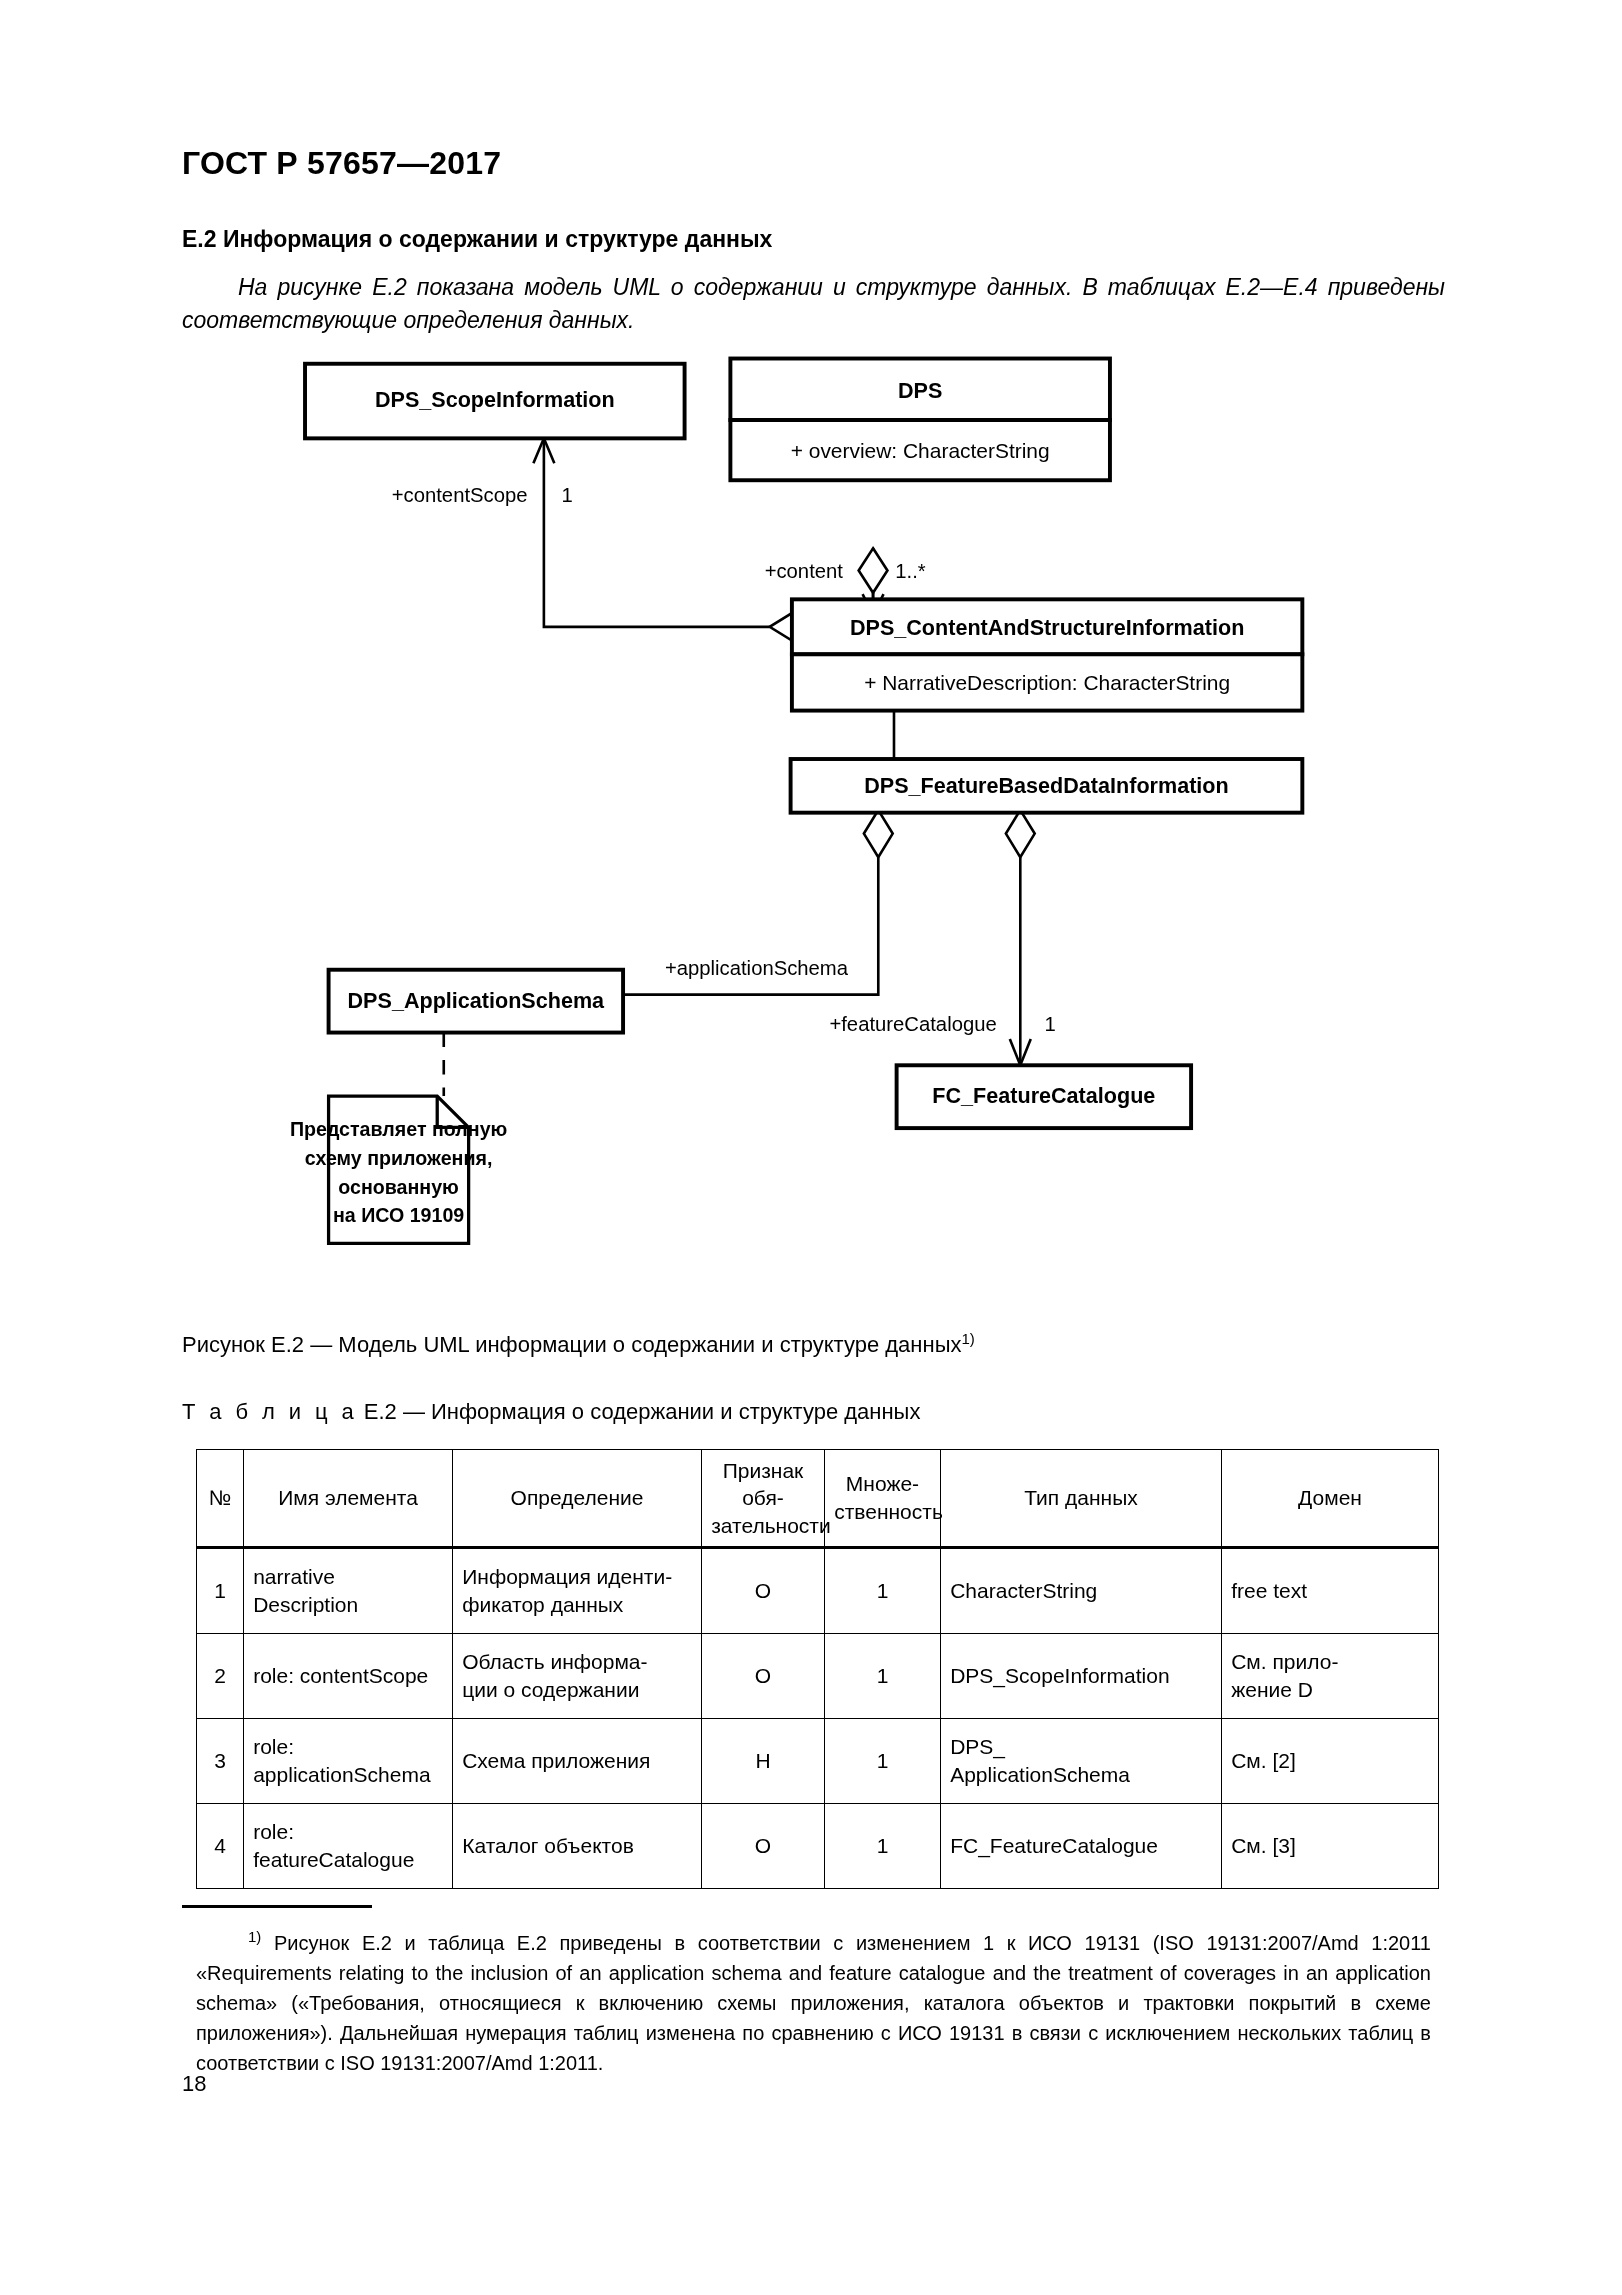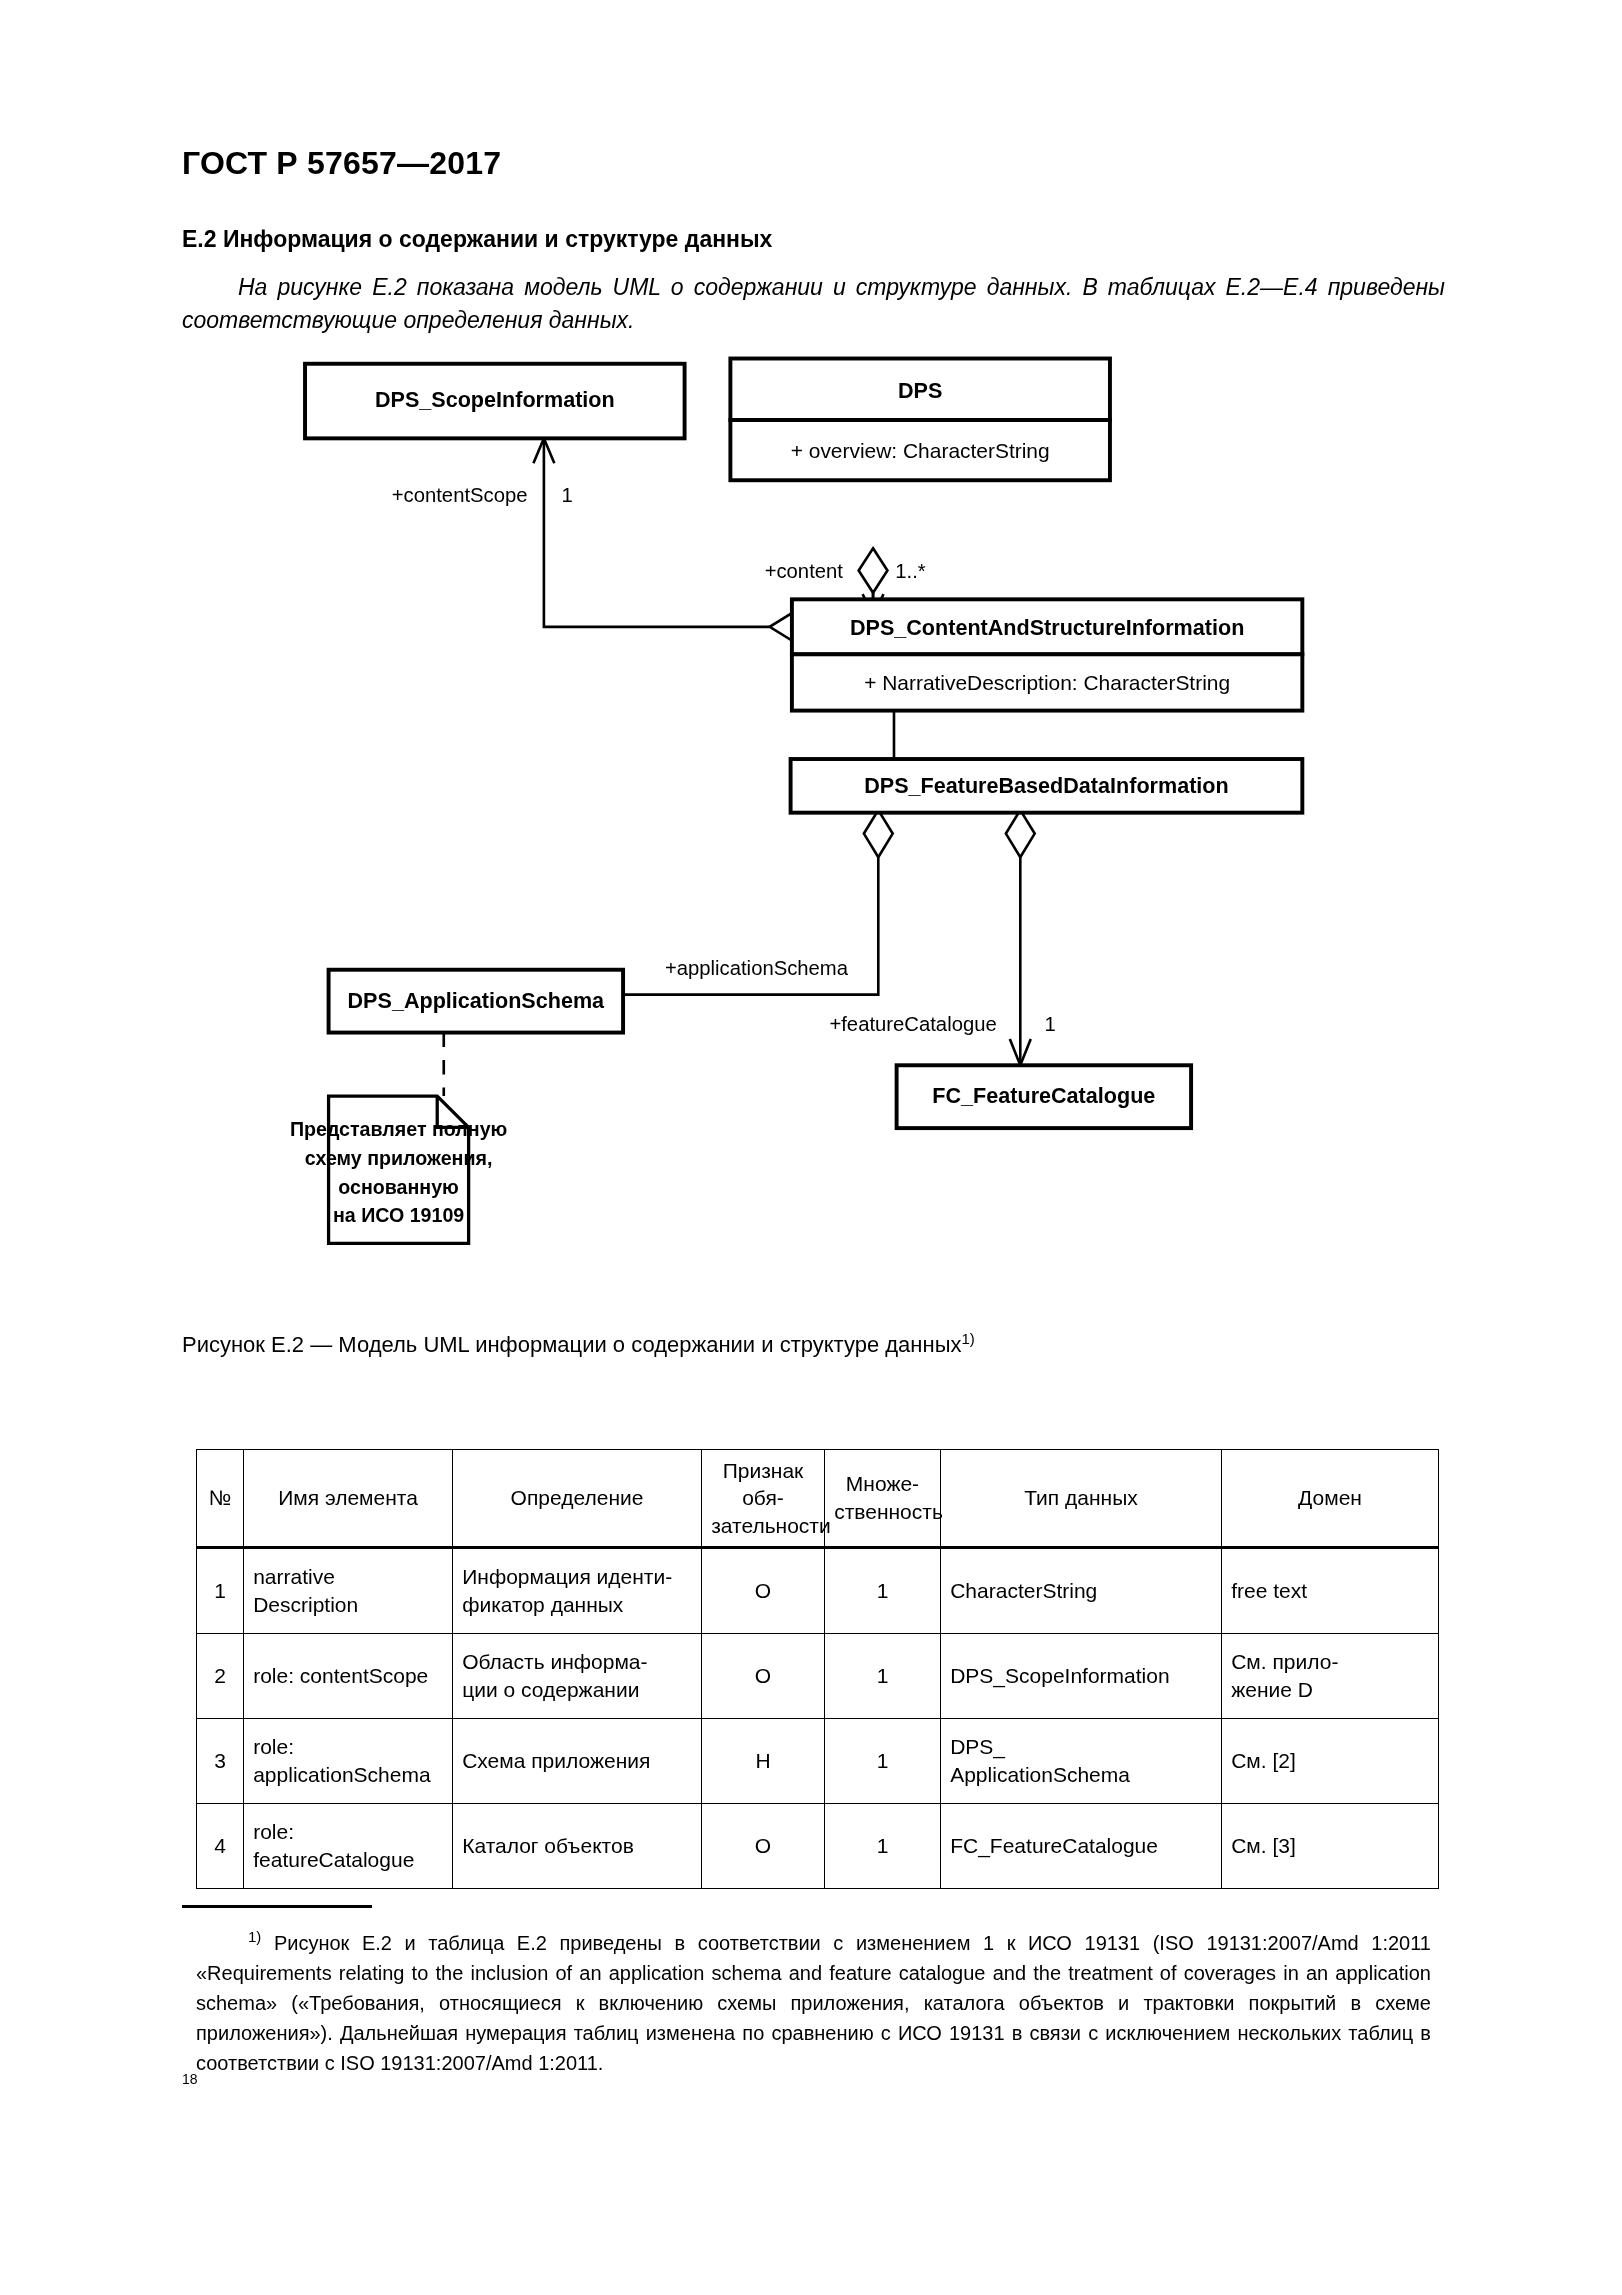--- a/index.html
+++ b/index.html
@@ -170,21 +170,21 @@
     text-align: justify;
     text-indent: 52px;
     margin: 14px;
   }
 
   
   .page-number {
     position: absolute;
     left: 182px;
     top: 2071px;
-    font-size: 14px;
+    font-size: 22px;
   }
 </style>
 </head>
 <body>
 
 <div class="page">
 
   <div class="running-head">ГОСТ Р 57657—2017</div>
 
   <div class="content">
@@ -298,20 +298,24 @@
         <text class="uml-note" x="331" y="1348" text-anchor="middle">на ИСО 19109</text>
       </g>
 
     </svg>
   </div>
 
   <div class="fig-caption">
     <span>Рисунок Е.2 — Модель UML информации о содержании и структуре данных</span><span class="sup">1)</span>
   </div>
 
+  <div class="table-caption">
+    <span class="spaced">Т а б л и ц а</span>
+    <span>Е.2 — Информация о содержании и структуре данных</span>
+  </div>
 
   <div class="data-table-wrap">
     <table class="data-table">
       <colgroup>
         <col class="col-num">
           <col class="col-name">
           <col class="col-def">
         <col class="col-flag">
           <col class="col-mult">
           <col class="col-type">

